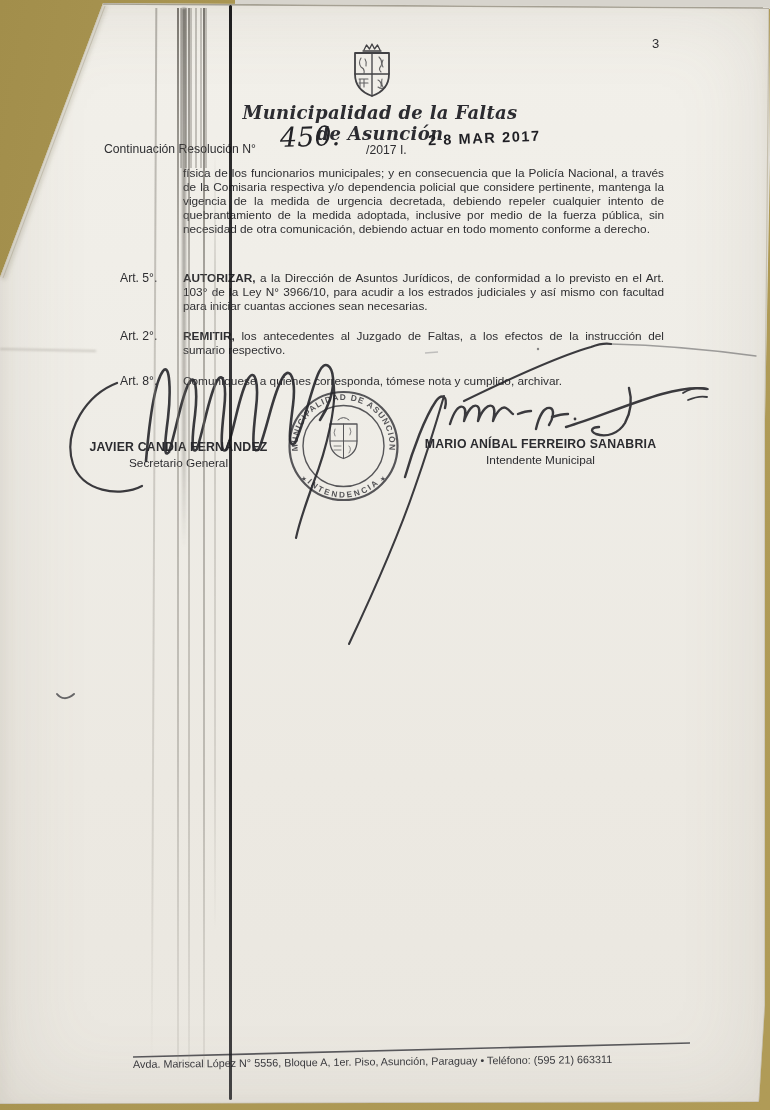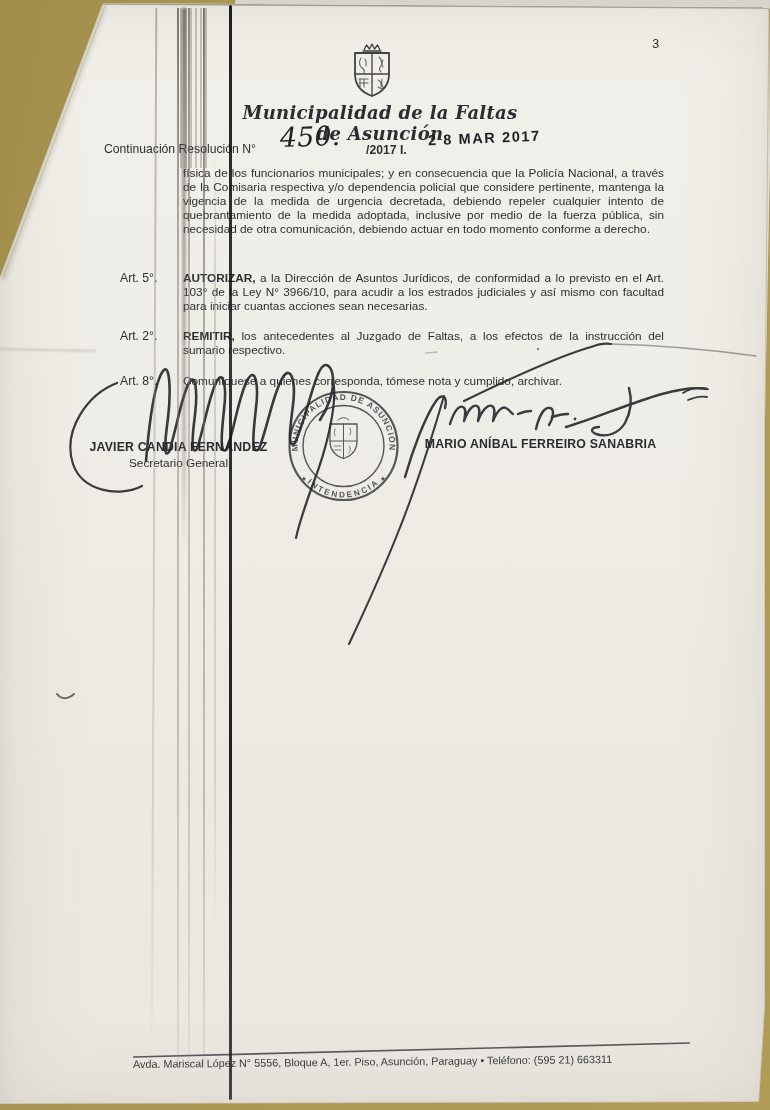--- a/index.html
+++ b/index.html
@@ -17,21 +17,21 @@
   .crease{position:absolute;left:0;top:349px;width:96px;height:2px;background:rgba(150,145,133,.38);
          filter:blur(1px);z-index:2;transform:rotate(1.2deg);}
   .txt{position:absolute;color:#2e2e31;z-index:3;}
   .pagenum{left:652px;top:36px;font-size:13px;}
   .script-title{left:228px;top:102px;width:304px;text-align:center;
          font-family:"DejaVu Serif",serif;font-style:italic;font-weight:600;
          font-size:18px;color:#2c2c31;letter-spacing:.3px;}
   .cont-label{left:104px;top:142px;font-size:12.2px;}
   .hand-number{left:280px;top:121px;font-family:"DejaVu Serif",serif;font-style:italic;
          font-size:27px;color:#232327;transform:rotate(-2deg);}
-  .year-suffix{left:366px;top:143px;font-size:12.2px;font-weight:bold;}
+  .year-suffix{left:366px;top:143px;font-size:12.2px;}
   .date-stamp{left:428px;top:130px;font-size:14.5px;font-weight:bold;letter-spacing:1.6px;
          color:#1f1f24;transform:rotate(-2.4deg);}
   .body-block{left:183px;width:481px;font-size:11.8px;line-height:14px;text-align:justify;}
   .intro{top:166px;}
   .art-label{left:120px;font-size:12.2px;}
   .lbl5{top:271px;} .lbl6{top:329px;} .lbl7{top:374px;}
   .art5{top:271px;} .art6{top:329px;} .art7{top:374px;text-align:left;}
   .sig{position:absolute;text-align:center;z-index:3;color:#2b2b2f;}
   .sig .name{font-weight:bold;font-size:12.3px;letter-spacing:.2px;}
   .sig .role{font-size:11.8px;margin-top:2px;}
@@ -107,20 +107,21 @@
 
     <div class="txt art-label lbl7">Art. 8°.</div>
     <div class="txt body-block art7"><span>Comuníquese a quienes corresponda, tómese nota y cumplido, archivar.</span></div>
 
     <div class="sig sig-left">
       <div class="name">JAVIER CANDIA FERNÁNDEZ</div>
       <div class="role">Secretario General</div>
     </div>
     <div class="sig sig-right">
       <div class="name">MARIO ANÍBAL FERREIRO SANABRIA</div>
+      <div class="role">Intendente Municipal</div>
     </div>
 
     <div class="txt footer-text">Avda. Mariscal López N° 5556, Bloque A, 1er. Piso, Asunción, Paraguay • Teléfono: (595 21) 663311</div>
 
     <svg class="layer ink" width="770" height="1110" viewBox="0 0 770 1110">
       <defs>
         <path id="arcTop" d="M 300.3 461.7 A 46 46 0 1 1 386.7 461.7" fill="none"></path>
         <path id="arcBottom" d="M 298.9 471.8 A 51.5 51.5 0 0 0 388.1 471.8" fill="none"></path>
       </defs>
 

